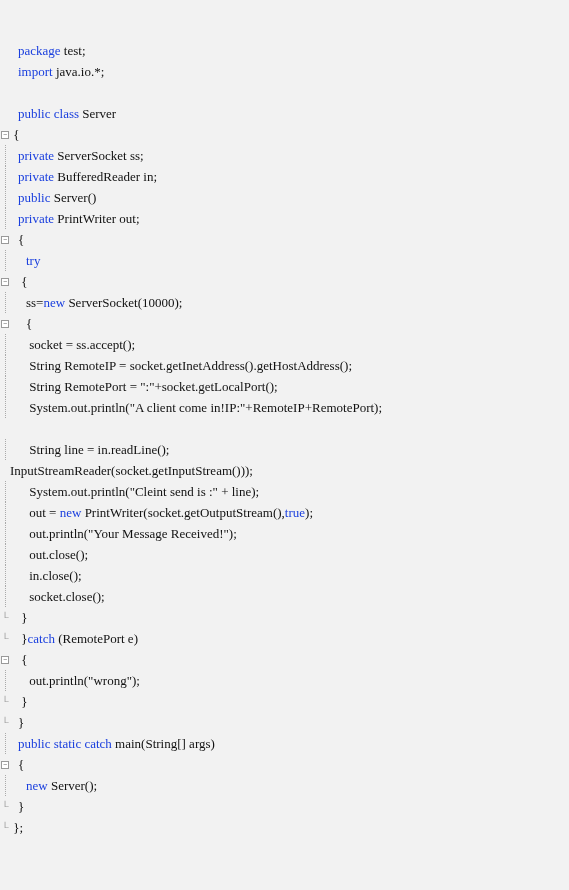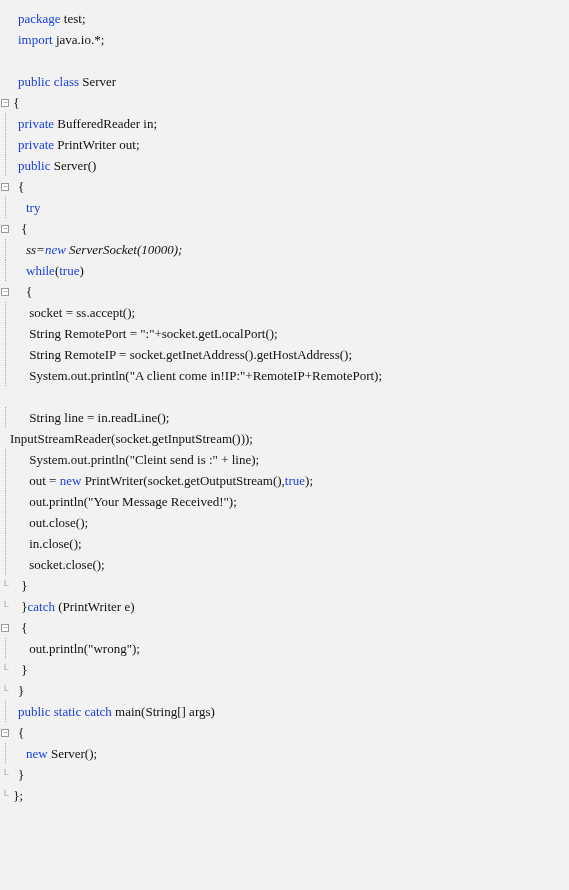--- a/index.html
+++ b/index.html
@@ -6,20 +6,21 @@
   body {
     background: #f2f2f2;
     font-family: Georgia, 'Times New Roman', serif;
     font-size: 13px;
     line-height: 21px;
     width: 569px;
     padding: 8px 0 8px 0;
   }
   .code-container {
     display: block;
+    margin-top: 32px;
   }
   .line {
     white-space: pre;
     display: flex;
     align-items: center;
   }
   .gutter {
     width: 10px;
     flex-shrink: 0;
     display: flex;
@@ -54,44 +55,44 @@
 </style>
 </head>
 <body>
 
 <div class="code-container" id="editor">
     <div class="line"><span class="gutter"></span><span class="content" style="padding-left: 8px;"><span class="kw">package</span><span class="txt"> test;</span></span></div>
     <div class="line"><span class="gutter"></span><span class="content" style="padding-left: 8px;"><span class="kw">import</span><span class="txt"> java.io.*;</span></span></div>
     <div class="line"><span class="gutter"></span><span class="content" style="padding-left: 0px;"><span class="txt"> </span></span></div>
     <div class="line"><span class="gutter"></span><span class="content" style="padding-left: 8px;"><span class="kw">public class</span><span class="txt"> Server</span></span></div>
     <div class="line"><span class="gutter"><span class="fold">−</span></span><span class="content" style="padding-left: 0px;"><span class="txt"> {</span></span></div>
+    <div class="line"><span class="gutter"><span style="border-left: 1px dotted rgb(170, 170, 170); height: 21px; display: inline-block;"></span></span><span class="content" style="padding-left: 8px;"><span class="kw">private</span><span class="txt"> ServerSocket ss;</span></span></div>
     <div class="line"><span class="gutter"><span style="border-left: 1px dotted rgb(170, 170, 170); height: 21px; display: inline-block;"></span></span><span class="content" style="padding-left: 8px;"><span class="kw">private</span><span class="txt"> BufferedReader in;</span></span></div>
+    <div class="line"><span class="gutter"><span style="border-left: 1px dotted rgb(170, 170, 170); height: 21px; display: inline-block;"></span></span><span class="content" style="padding-left: 8px;"><span class="kw">public</span><span class="txt"> Server()</span></span></div>
     <div class="line"><span class="gutter"><span style="border-left: 1px dotted rgb(170, 170, 170); height: 21px; display: inline-block;"></span></span><span class="content" style="padding-left: 8px;"><span class="kw">private</span><span class="txt"> PrintWriter out;</span></span></div>
-    <div class="line"><span class="gutter"><span style="border-left: 1px dotted rgb(170, 170, 170); height: 21px; display: inline-block;"></span></span><span class="content" style="padding-left: 8px;"><span class="kw">public</span><span class="txt"> Server()</span></span></div>
     <div class="line"><span class="gutter"><span class="fold">−</span></span><span class="content" style="padding-left: 8px;"><span class="txt">{</span></span></div>
     <div class="line"><span class="gutter"><span style="border-left: 1px dotted rgb(170, 170, 170); height: 21px; display: inline-block;"></span></span><span class="content" style="padding-left: 16px;"><span class="kw">try</span></span></div>
     <div class="line"><span class="gutter"><span class="fold">−</span></span><span class="content" style="padding-left: 8px;"><span class="txt"> {</span></span></div>
-    <div class="line"><span class="gutter"><span style="border-left: 1px dotted rgb(170, 170, 170); height: 21px; display: inline-block;"></span></span><span class="content" style="padding-left: 16px; font-style: italic;"><span class="txt">ss=</span><span class="kw">new</span><span class="txt"> ServerSocket(10000);</span></span></div>
-    <div class="line"><span class="gutter"><span style="border-left: 1px dotted rgb(170, 170, 170); height: 21px; display: inline-block;"></span></span><span class="content" style="padding-left: 16px;"><span class="kw">while</span><span class="txt">(</span><span class="kw">true</span><span class="txt">)</span></span></div>
+    <div class="line"><span class="gutter"><span style="border-left: 1px dotted rgb(170, 170, 170); height: 21px; display: inline-block;"></span></span><span class="content" style="padding-left: 16px;"><span class="txt">ss=</span><span class="kw">new</span><span class="txt"> ServerSocket(10000);</span></span></div>
     <div class="line"><span class="gutter"><span class="fold">−</span></span><span class="content" style="padding-left: 16px;"><span class="txt">{</span></span></div>
     <div class="line"><span class="gutter"><span style="border-left: 1px dotted rgb(170, 170, 170); height: 21px; display: inline-block;"></span></span><span class="content" style="padding-left: 16px;"><span class="txt"> socket = ss.accept();</span></span></div>
+    <div class="line"><span class="gutter"><span style="border-left: 1px dotted rgb(170, 170, 170); height: 21px; display: inline-block;"></span></span><span class="content" style="padding-left: 16px;"><span class="txt"> String RemoteIP = socket.getInetAddress().getHostAddress();</span></span></div>
     <div class="line"><span class="gutter"><span style="border-left: 1px dotted rgb(170, 170, 170); height: 21px; display: inline-block;"></span></span><span class="content" style="padding-left: 16px;"><span class="txt"> String RemotePort = ":"+socket.getLocalPort();</span></span></div>
-    <div class="line"><span class="gutter"><span style="border-left: 1px dotted rgb(170, 170, 170); height: 21px; display: inline-block;"></span></span><span class="content" style="padding-left: 16px;"><span class="txt"> String RemoteIP = socket.getInetAddress().getHostAddress();</span></span></div>
     <div class="line"><span class="gutter"><span style="border-left: 1px dotted rgb(170, 170, 170); height: 21px; display: inline-block;"></span></span><span class="content" style="padding-left: 16px;"><span class="txt"> System.out.println("A client come in!IP:"+RemoteIP+RemotePort);</span></span></div>
     <div class="line"><span class="gutter"></span><span class="content" style="padding-left: 0px;"><span class="txt"> </span></span></div>
     <div class="line"><span class="gutter"><span style="border-left: 1px dotted rgb(170, 170, 170); height: 21px; display: inline-block;"></span></span><span class="content" style="padding-left: 16px;"><span class="txt"> String line = in.readLine();</span></span></div>
     <div class="line"><span class="gutter"></span><span class="content" style="padding-left: 0px;"><span class="txt">InputStreamReader(socket.getInputStream()));</span></span></div>
     <div class="line"><span class="gutter"><span style="border-left: 1px dotted rgb(170, 170, 170); height: 21px; display: inline-block;"></span></span><span class="content" style="padding-left: 16px;"><span class="txt"> System.out.println("Cleint send is :" + line);</span></span></div>
     <div class="line"><span class="gutter"><span style="border-left: 1px dotted rgb(170, 170, 170); height: 21px; display: inline-block;"></span></span><span class="content" style="padding-left: 16px;"><span class="txt"> out = </span><span class="kw">new</span><span class="txt"> PrintWriter(socket.getOutputStream(),</span><span class="kw">true</span><span class="txt">);</span></span></div>
     <div class="line"><span class="gutter"><span style="border-left: 1px dotted rgb(170, 170, 170); height: 21px; display: inline-block;"></span></span><span class="content" style="padding-left: 16px;"><span class="txt"> out.println("Your Message Received!");</span></span></div>
     <div class="line"><span class="gutter"><span style="border-left: 1px dotted rgb(170, 170, 170); height: 21px; display: inline-block;"></span></span><span class="content" style="padding-left: 16px;"><span class="txt"> out.close();</span></span></div>
     <div class="line"><span class="gutter"><span style="border-left: 1px dotted rgb(170, 170, 170); height: 21px; display: inline-block;"></span></span><span class="content" style="padding-left: 16px;"><span class="txt"> in.close();</span></span></div>
     <div class="line"><span class="gutter"><span style="border-left: 1px dotted rgb(170, 170, 170); height: 21px; display: inline-block;"></span></span><span class="content" style="padding-left: 16px;"><span class="txt"> socket.close();</span></span></div>
     <div class="line"><span class="gutter"><span class="corner">└</span></span><span class="content" style="padding-left: 8px;"><span class="txt"> }</span></span></div>
-    <div class="line"><span class="gutter"><span class="corner">└</span></span><span class="content" style="padding-left: 8px;"><span class="txt"> }</span><span class="kw">catch</span><span class="txt"> (PrintWriter e)</span></span></div>
+    <div class="line"><span class="gutter"><span class="corner">└</span></span><span class="content" style="padding-left: 8px;"><span class="txt"> }</span><span class="kw">catch</span><span class="txt"> (RemotePort e)</span></span></div>
     <div class="line"><span class="gutter"><span class="fold">−</span></span><span class="content" style="padding-left: 8px;"><span class="txt"> {</span></span></div>
     <div class="line"><span class="gutter"><span style="border-left: 1px dotted rgb(170, 170, 170); height: 21px; display: inline-block;"></span></span><span class="content" style="padding-left: 16px;"><span class="txt"> out.println("wrong");</span></span></div>
     <div class="line"><span class="gutter"><span class="corner">└</span></span><span class="content" style="padding-left: 8px;"><span class="txt"> }</span></span></div>
     <div class="line"><span class="gutter"><span class="corner">└</span></span><span class="content" style="padding-left: 8px;"><span class="txt">}</span></span></div>
     <div class="line"><span class="gutter"><span style="border-left: 1px dotted rgb(170, 170, 170); height: 21px; display: inline-block;"></span></span><span class="content" style="padding-left: 8px;"><span class="kw">public static catch</span><span class="txt"> main(String[] args)</span></span></div>
     <div class="line"><span class="gutter"><span class="fold">−</span></span><span class="content" style="padding-left: 8px;"><span class="txt">{</span></span></div>
     <div class="line"><span class="gutter"><span style="border-left: 1px dotted rgb(170, 170, 170); height: 21px; display: inline-block;"></span></span><span class="content" style="padding-left: 16px;"><span class="kw">new</span><span class="txt"> Server();</span></span></div>
     <div class="line"><span class="gutter"><span class="corner">└</span></span><span class="content" style="padding-left: 8px;"><span class="txt">}</span></span></div>
     <div class="line"><span class="gutter"><span class="corner">└</span></span><span class="content" style="padding-left: 0px;"><span class="txt"> };</span></span></div>
   </div>

